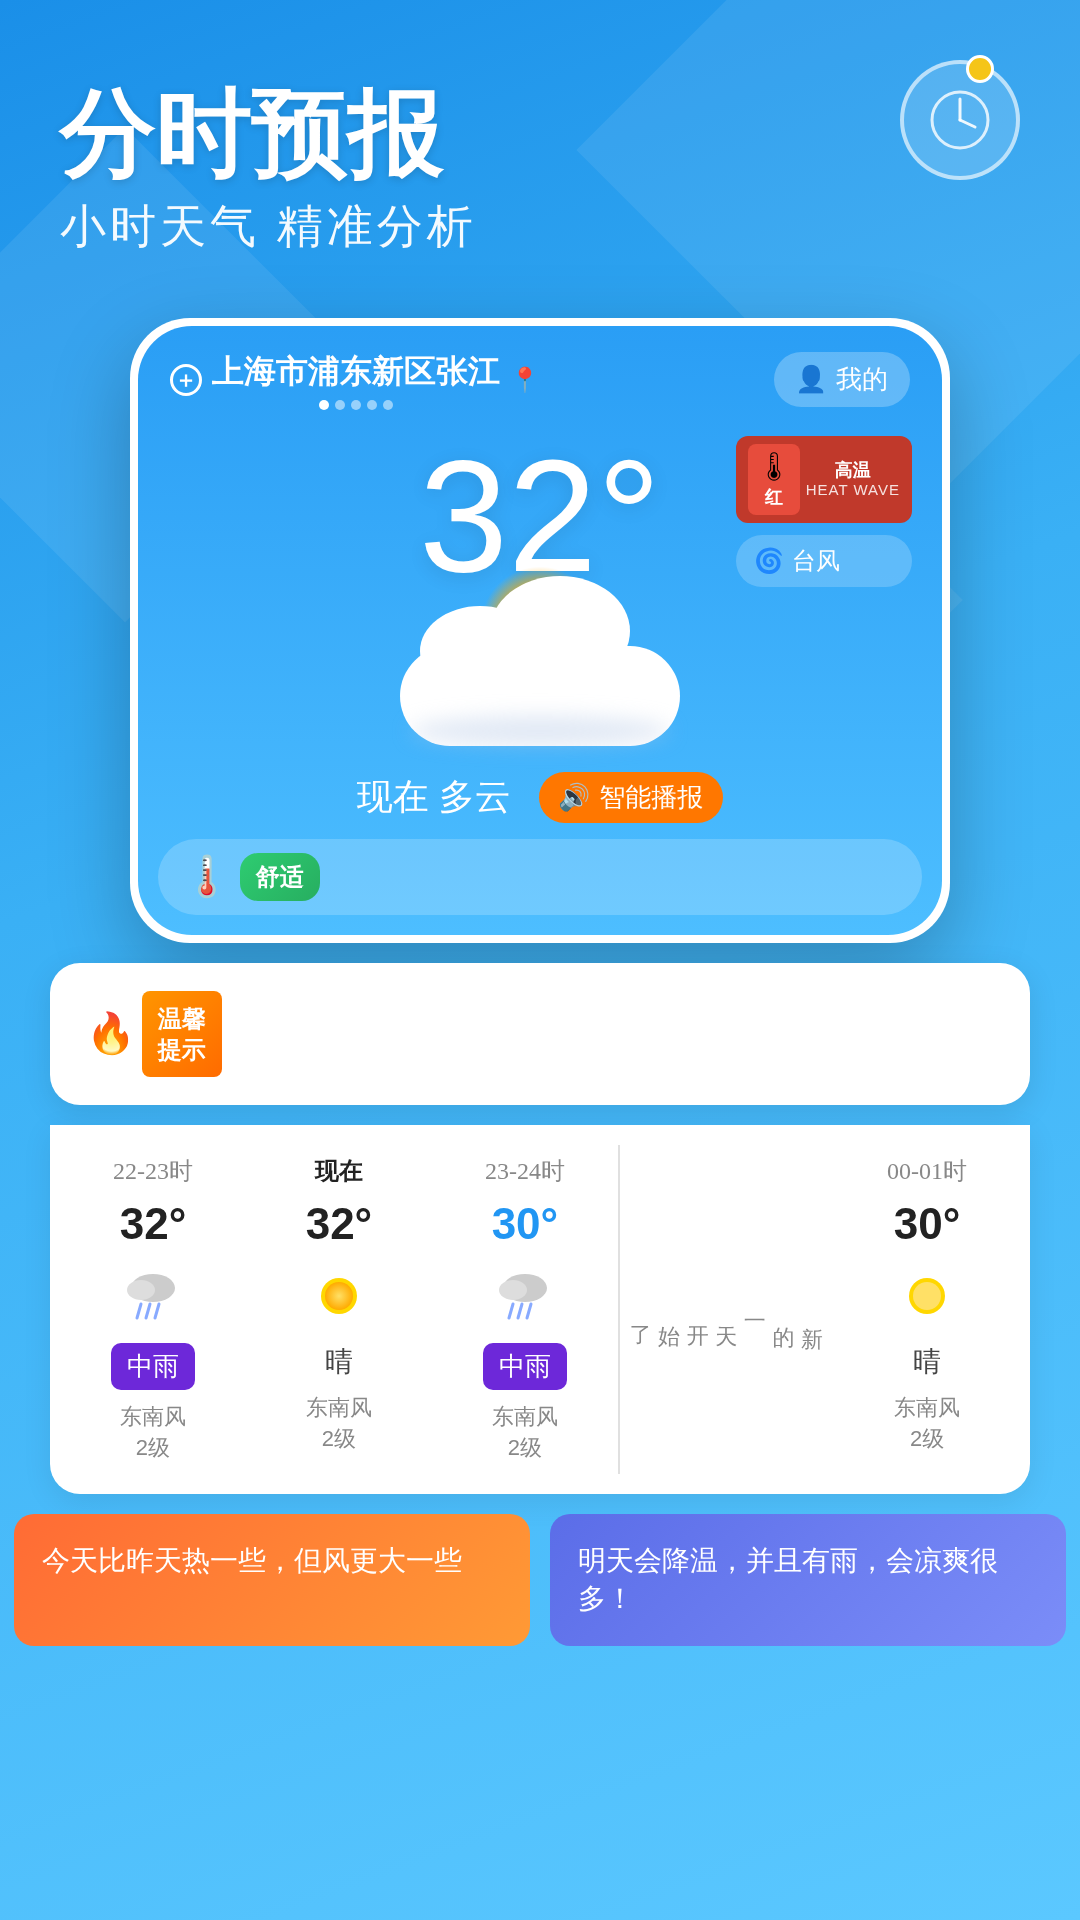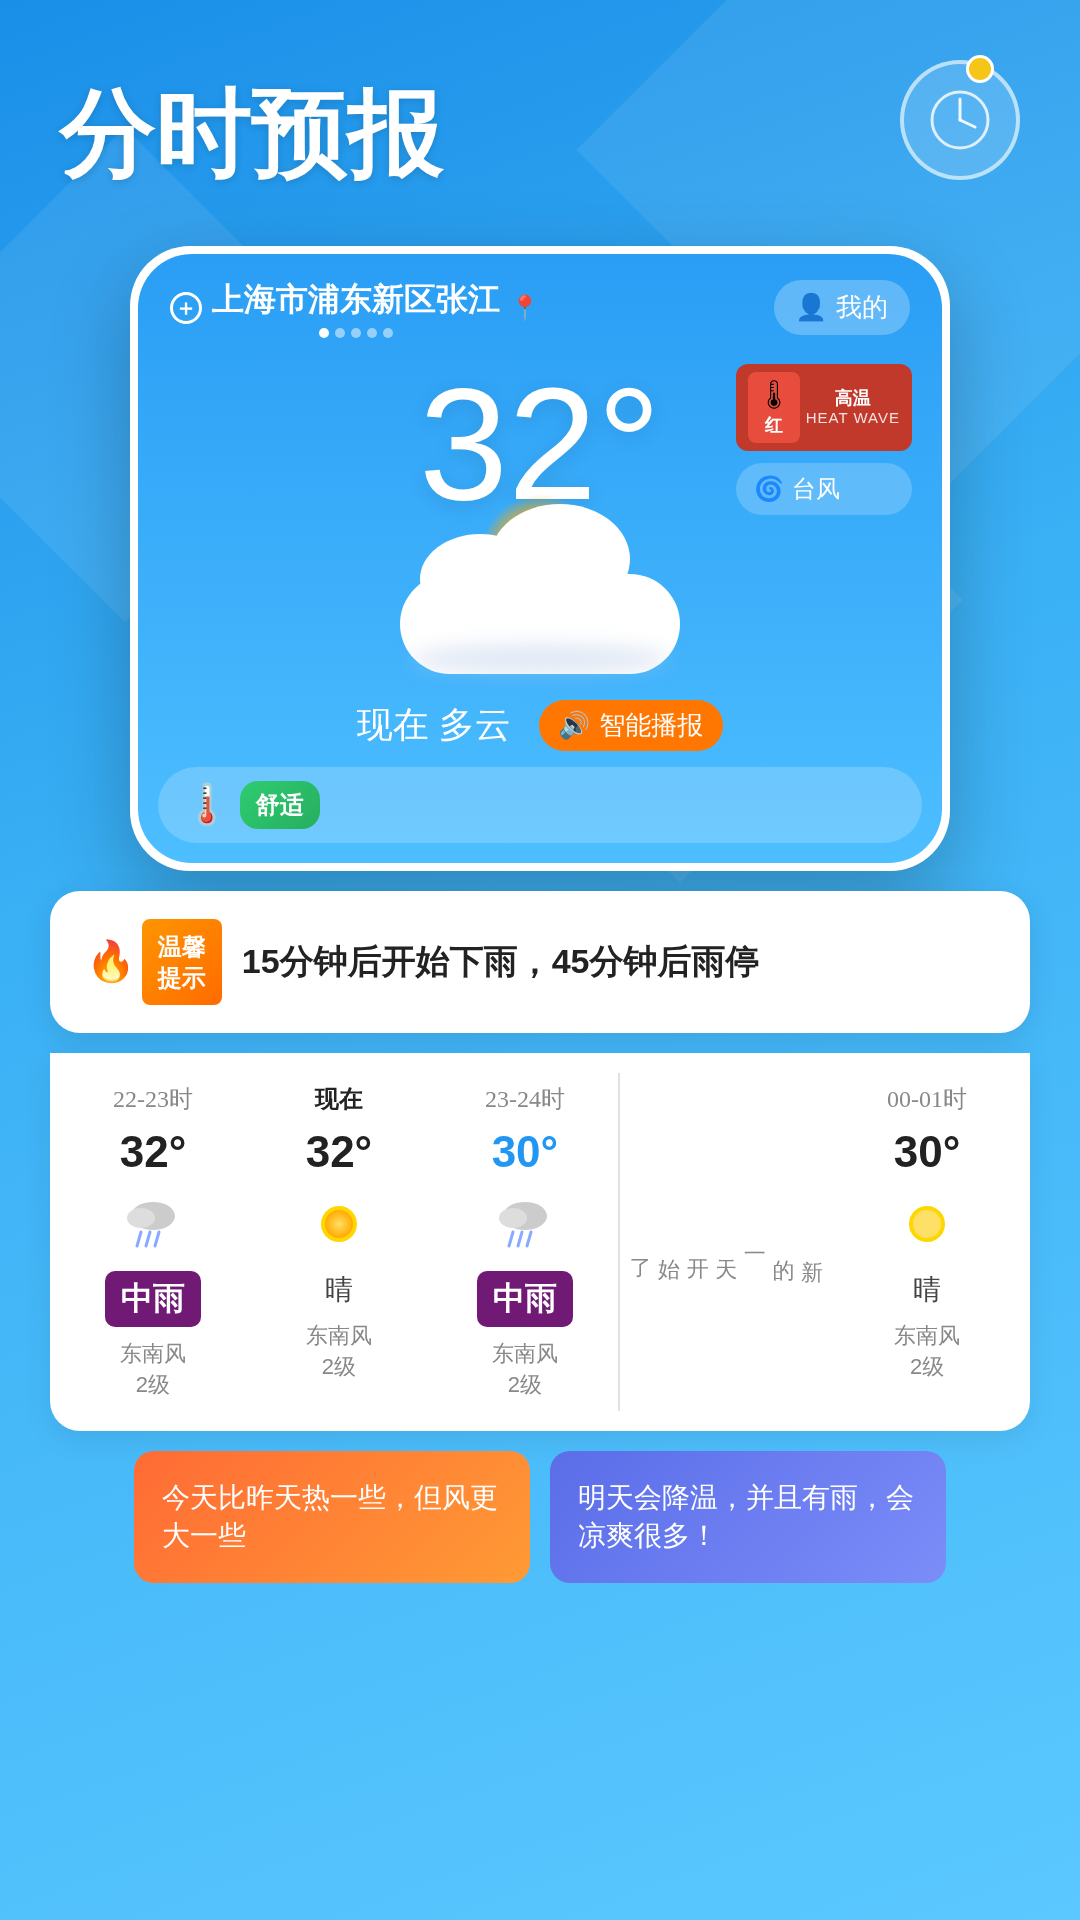--- a/index.html
+++ b/index.html
@@ -387,26 +387,26 @@
     }
     .hour-temp.blue { color: #2196F3; }
     .weather-icon-small {
       width: 70px;
       height: 70px;
       display: flex;
       align-items: center;
       justify-content: center;
     }
     .rain-badge {
-      background: #701a75;
+      background: #6d28d9;
       color: white;
       border-radius: 10px;
       padding: 6px 16px;
-      font-size: 32px;
-      font-weight: 700;
+      font-size: 26px;
+      font-weight: 400;
     }
     .clear-text {
       font-size: 28px;
       color: #444;
     }
     .wind-text {
       font-size: 22px;
       color: #888;
       text-align: center;
       line-height: 1.4;
@@ -417,21 +417,21 @@
       color: #888;
       text-align: center;
       line-height: 1.3;
     }
 
     
     .bottom-cards {
       display: flex;
       gap: 20px;
       margin: 0 auto;
-      width: 812px;
+      width: 1052px;
       position: relative;
       z-index: 2;
     }
     .bottom-card-left {
       flex: 1;
       background: linear-gradient(135deg, #ff6b35, #ff9a35);
       border-radius: 20px;
       padding: 28px;
       color: white;
       font-size: 28px;
@@ -453,20 +453,21 @@
 <body>
 
 <div class="bg-shapes">
   <div class="bg-shape bg-shape-1"></div>
   <div class="bg-shape bg-shape-2"></div>
   <div class="bg-shape bg-shape-3"></div>
 </div>
 
 <div class="header-section">
   <div class="header-title">分时预报</div>
+  <div class="header-subtitle">小时天气 精准分析</div>
 
   <div class="clock-icon-container">
     <div class="yellow-dot"></div>
     <div class="clock-circle">
       <svg width="70" height="70" viewBox="0 0 70 70">
         <circle cx="35" cy="35" r="28" stroke="rgba(255,255,255,0.8)" stroke-width="3" fill="none"></circle>
         <line x1="35" y1="35" x2="35" y2="14" stroke="rgba(255,255,255,0.9)" stroke-width="3" stroke-linecap="round"></line>
         <line x1="35" y1="35" x2="50" y2="42" stroke="rgba(255,255,255,0.9)" stroke-width="3" stroke-linecap="round"></line>
       </svg>
     </div>
@@ -550,21 +551,20 @@
 </div>
 
 <div class="warning-card">
   <div style="display:flex;align-items:center;gap:6px;">
     <span style="font-size:40px;">🔥</span>
     <div class="warning-badge">
       <div>温馨</div>
       <div>提示</div>
     </div>
   </div>
-  <div class="warning-text">15分钟后开始下雨，45分钟后雨停</div>
 </div>
 
 <div class="hourly-card">
   <div class="hourly-grid">
 
     <div class="hour-col">
       <div class="hour-label">22-23时</div>
       <div class="hour-temp">32°</div>
       <div class="weather-icon-small">
         <svg class="rain-icon-svg" viewBox="0 0 60 55">

